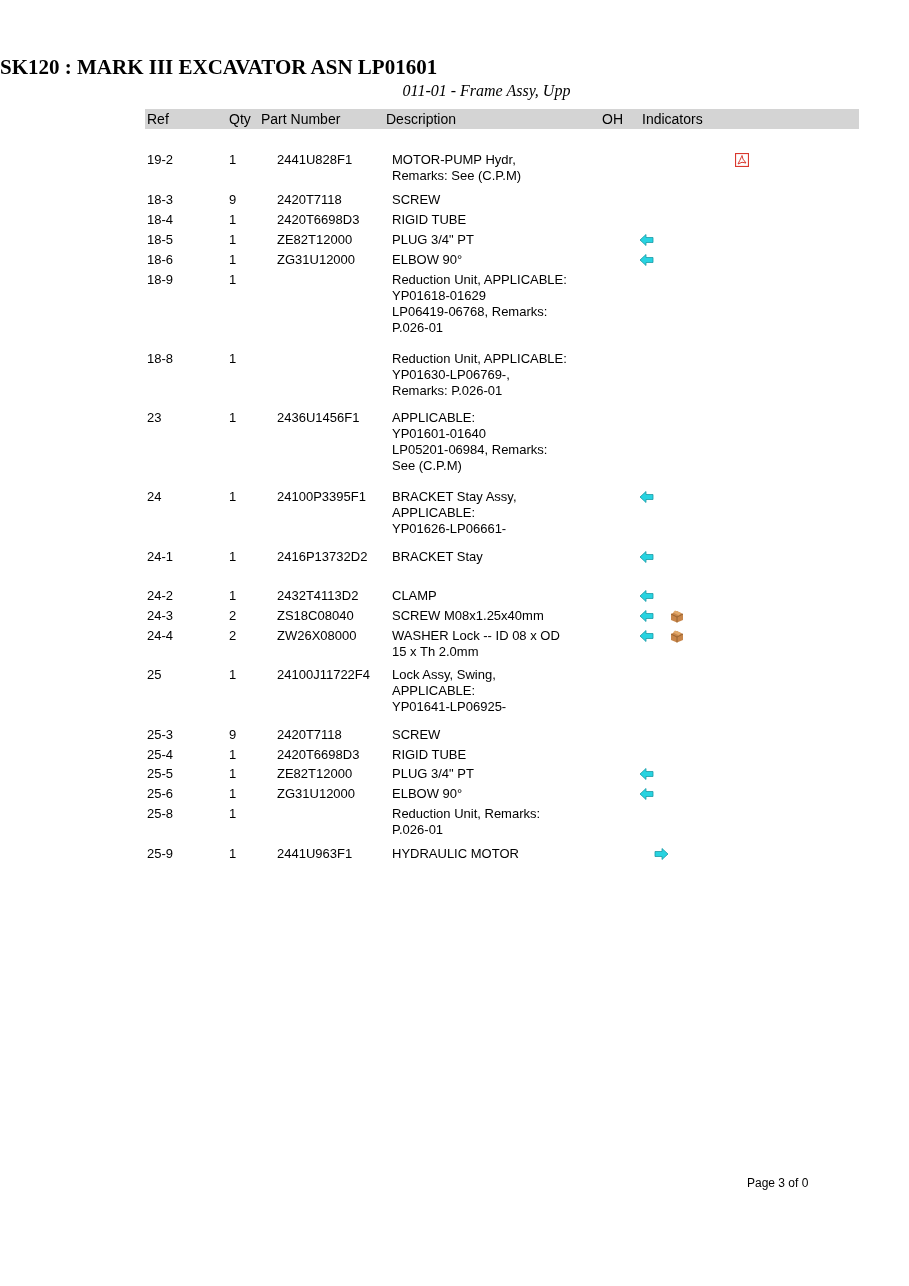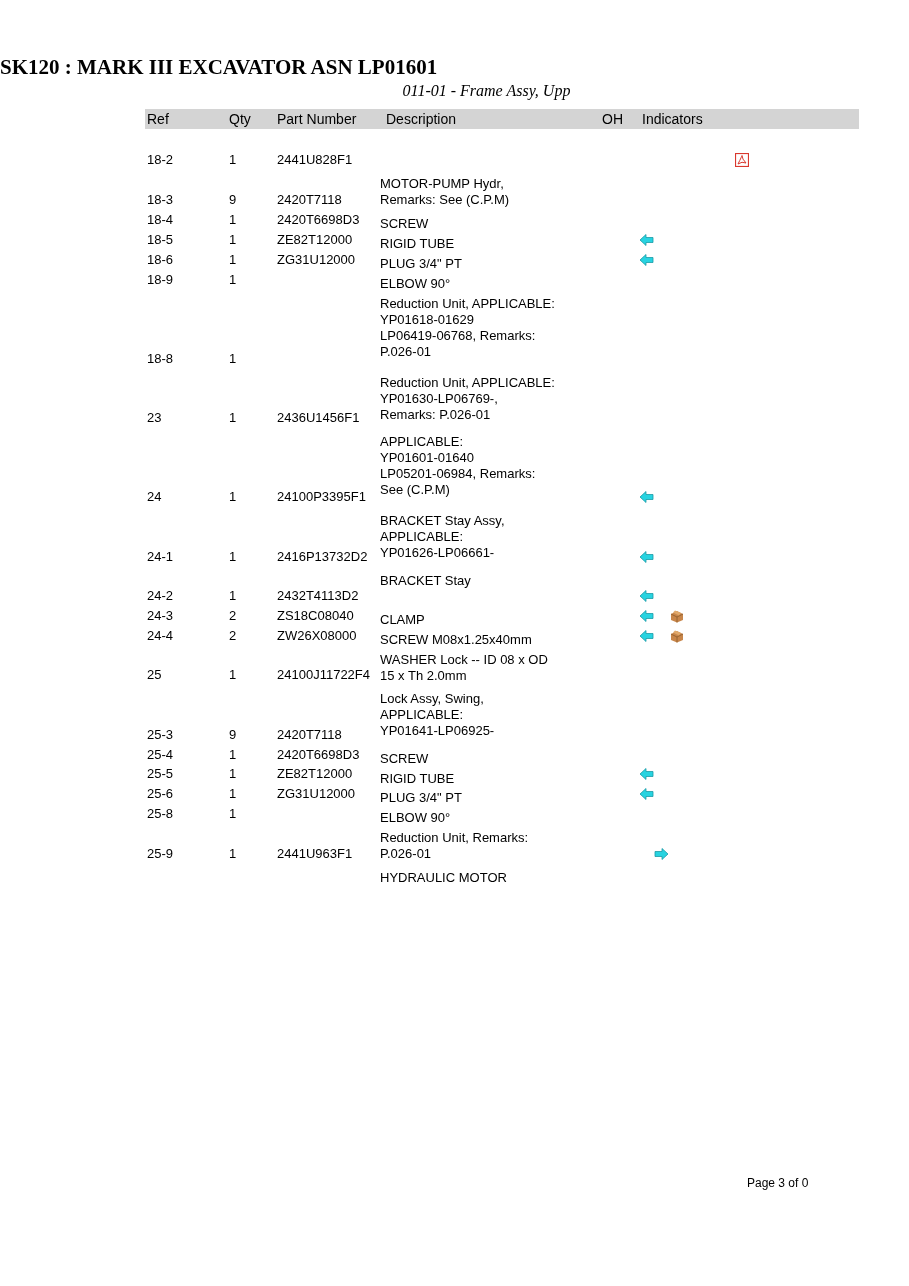--- a/index.html
+++ b/index.html
@@ -7,46 +7,46 @@
     .title { position: absolute; top: 55px; left: 0; width: 909px; text-align: left; font-family: "Liberation Serif", serif; font-weight: bold; font-size: 21px; letter-spacing: 0px; }
     .subtitle { position: absolute; top: 82px; left: 0; width: 909px; text-align: center; font-family: "Liberation Serif", serif; font-style: italic; font-size: 16px; padding-left: 32px; }
     .table { position: absolute; top: 109px; left: 110px; width: 714px; padding-left: 35px; }
     .thead { position: relative; height: 20px; background: #d4d4d4; font-size: 14px; }
     .thead span { position: absolute; top: 2px; }
     .row { position: relative; font-size: 13px; line-height: 16px; }
     .row .c { position: absolute; top: 0; }
     .c-ref { left: 2px; }
     .c-qty { left: 84px; }
     .c-pn { left: 132px; width: 96px; word-break: break-all; }
-    .c-desc { left: 235px; width: 200px; white-space: pre-line; margin-top: 24px; }
+    .c-desc { left: 247px; width: 200px; white-space: pre-line; }
     .c-oh { left: 452px; }
     .ind { position: absolute; top: 1px; width: 16px; height: 14px; }
     .ind-1 { left: 494px; }
     .ind-2 { left: 524px; }
     .ind-pdf { left: 590px; }
     .footer { position: absolute; top: 1176px; left: 747px; font-size: 12px; }
   </style>
 </head>
 <body>
 
 <div class="title">SK120 : MARK III EXCAVATOR ASN LP01601</div>
 <div class="subtitle">011-01 - Frame Assy, Upp</div>
 
 <div class="table">
   <div class="thead">
     <span style="left:2px">Ref</span>
     <span style="left:84px">Qty</span>
-    <span style="left:132px">Part Number</span>
+    <span style="left:116px">Part Number</span>
     <span style="left:241px">Description</span>
     <span style="left:457px">OH</span>
     <span style="left:497px">Indicators</span>
   </div>
   <div id="rows" style="position:relative;">
       <div class="row" style="position: absolute; left: 0px; top: 23px; width: 690px;">
-        <span class="c c-ref">18-2</span>
+        <span class="c c-ref">19-2</span>
         <span class="c c-qty">1</span>
         <span class="c c-pn">2441U828F1</span>
         <span class="c c-desc">MOTOR-PUMP Hydr,
  Remarks: See (C.P.M)</span>
         <span class="c c-oh"></span>
         <span class="ind ind-pdf"><svg width="14" height="14" viewBox="0 0 14 14">
             <rect x="0.5" y="0.5" width="13" height="13" fill="#fff" stroke="#d9382e" stroke-width="1.2"></rect>
             <path d="M3 11 Q7 3 7 2.5 Q7 6 11 10 Q7 8 3 11 Z" fill="none" stroke="#d9382e" stroke-width="1"></path>
           </svg></span>
       </div>

